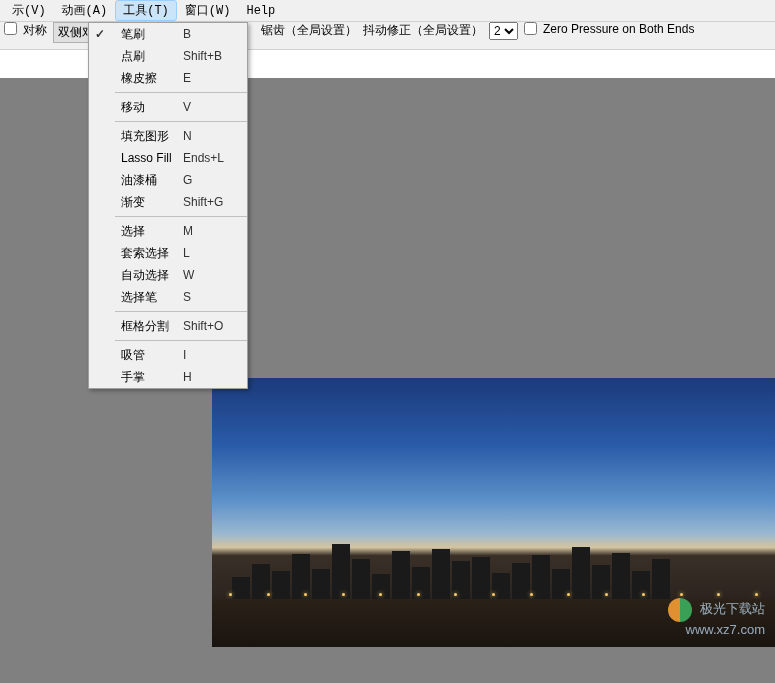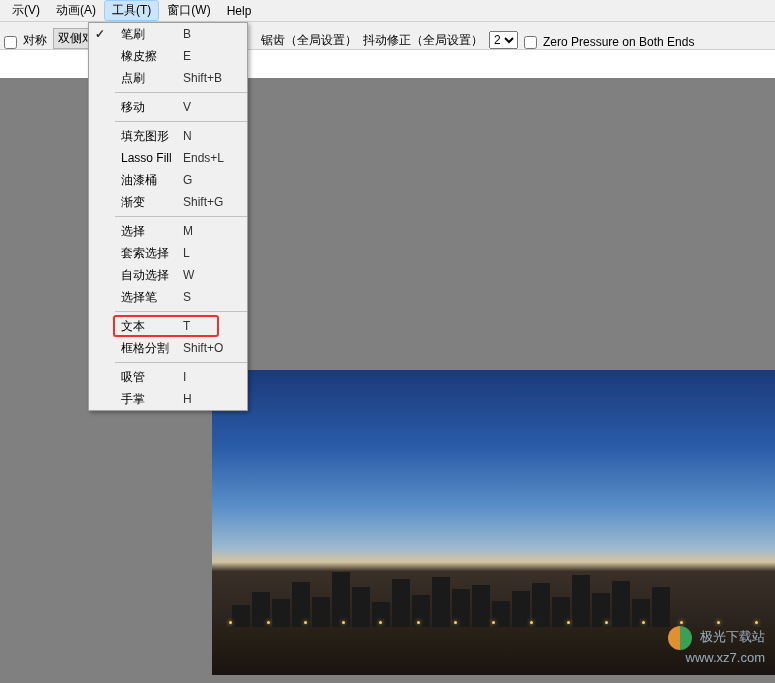--- a/index.html
+++ b/index.html
@@ -16,36 +16,37 @@
       background: #f0f0f0;
       height: 22px;
       display: flex;
       align-items: center;
       padding-left: 4px;
       border-bottom: 1px solid #d0d0d0;
     }
     .menu-item {
       padding: 2px 8px;
       cursor: default;
+      font-family: Liberation Mono, monospace;
     }
     .menu-item.active {
       background: #cce4f7;
       border: 1px solid #99cfff;
       padding: 1px 7px;
     }
     .red-box-menu {
       border: 2px solid #ee3030;
       border-radius: 3px;
       padding: 0px 6px;
     }
     .toolbar {
       background: #f0f0f0;
       height: 28px;
       display: flex;
-      align-items: flex-end;
+      align-items: flex-start;
       padding-left: 4px;
       gap: 6px;
       border-bottom: 1px solid #d0d0d0;
     }
     .toolbar input[type="checkbox"] {
       vertical-align: middle;
     }
     .toolbar .tool-label { white-space: nowrap; }
     .toolbar .tool-btn {
       background: #e0e0e0;
@@ -108,23 +109,23 @@
     }
     .workspace {
       position: relative;
       width: 100%;
       height: calc(683px - 22px - 28px - 28px);
       background: #808080;
     }
     .photo {
       position: absolute;
       left: 212px;
-      top: 292px;
+      top: 300px;
       width: 563px;
-      height: 305px;
+      height: 269px;
       background: linear-gradient(to bottom,
         #1b3a7a 0%,
         #2a5ba8 25%,
         #5a8fc8 45%,
         #9ab8d0 58%,
         #d4c4a0 63%,
         #3a3028 66%,
         #1a1512 100%);
       overflow: hidden;
       text-decoration: underline;
@@ -215,27 +216,27 @@
 <div class="canvas-whitebar"></div>
 
 <div class="dropdown-menu">
   <div class="dropdown-inner">
     <div class="menu-row">
       <span class="check">✓</span>
       <span class="label">笔刷</span>
       <span class="shortcut">B</span>
     </div>
     <div class="menu-row">
+      <span class="label">点刷</span>
+      <span class="shortcut">Shift+B</span>
+    </div>
+    <div class="menu-row">
       <span class="label">橡皮擦</span>
       <span class="shortcut">E</span>
     </div>
-    <div class="menu-row">
-      <span class="label">点刷</span>
-      <span class="shortcut">Shift+B</span>
-    </div>
     <div class="menu-sep"></div>
     <div class="menu-row">
       <span class="label">移动</span>
       <span class="shortcut">V</span>
     </div>
     <div class="menu-sep"></div>
     <div class="menu-row">
       <span class="label">填充图形</span>
       <span class="shortcut">N</span>
     </div>
@@ -262,24 +263,20 @@
     </div>
     <div class="menu-row">
       <span class="label">自动选择</span>
       <span class="shortcut">W</span>
     </div>
     <div class="menu-row">
       <span class="label">选择笔</span>
       <span class="shortcut">S</span>
     </div>
     <div class="menu-sep"></div>
-    <div class="menu-row red-box-item">
-      <span class="label">文本</span>
-      <span class="shortcut">T</span>
-    </div>
     <div class="menu-row">
       <span class="label">框格分割</span>
       <span class="shortcut">Shift+O</span>
     </div>
     <div class="menu-sep"></div>
     <div class="menu-row">
       <span class="label">吸管</span>
       <span class="shortcut">I</span>
     </div>
     <div class="menu-row">

